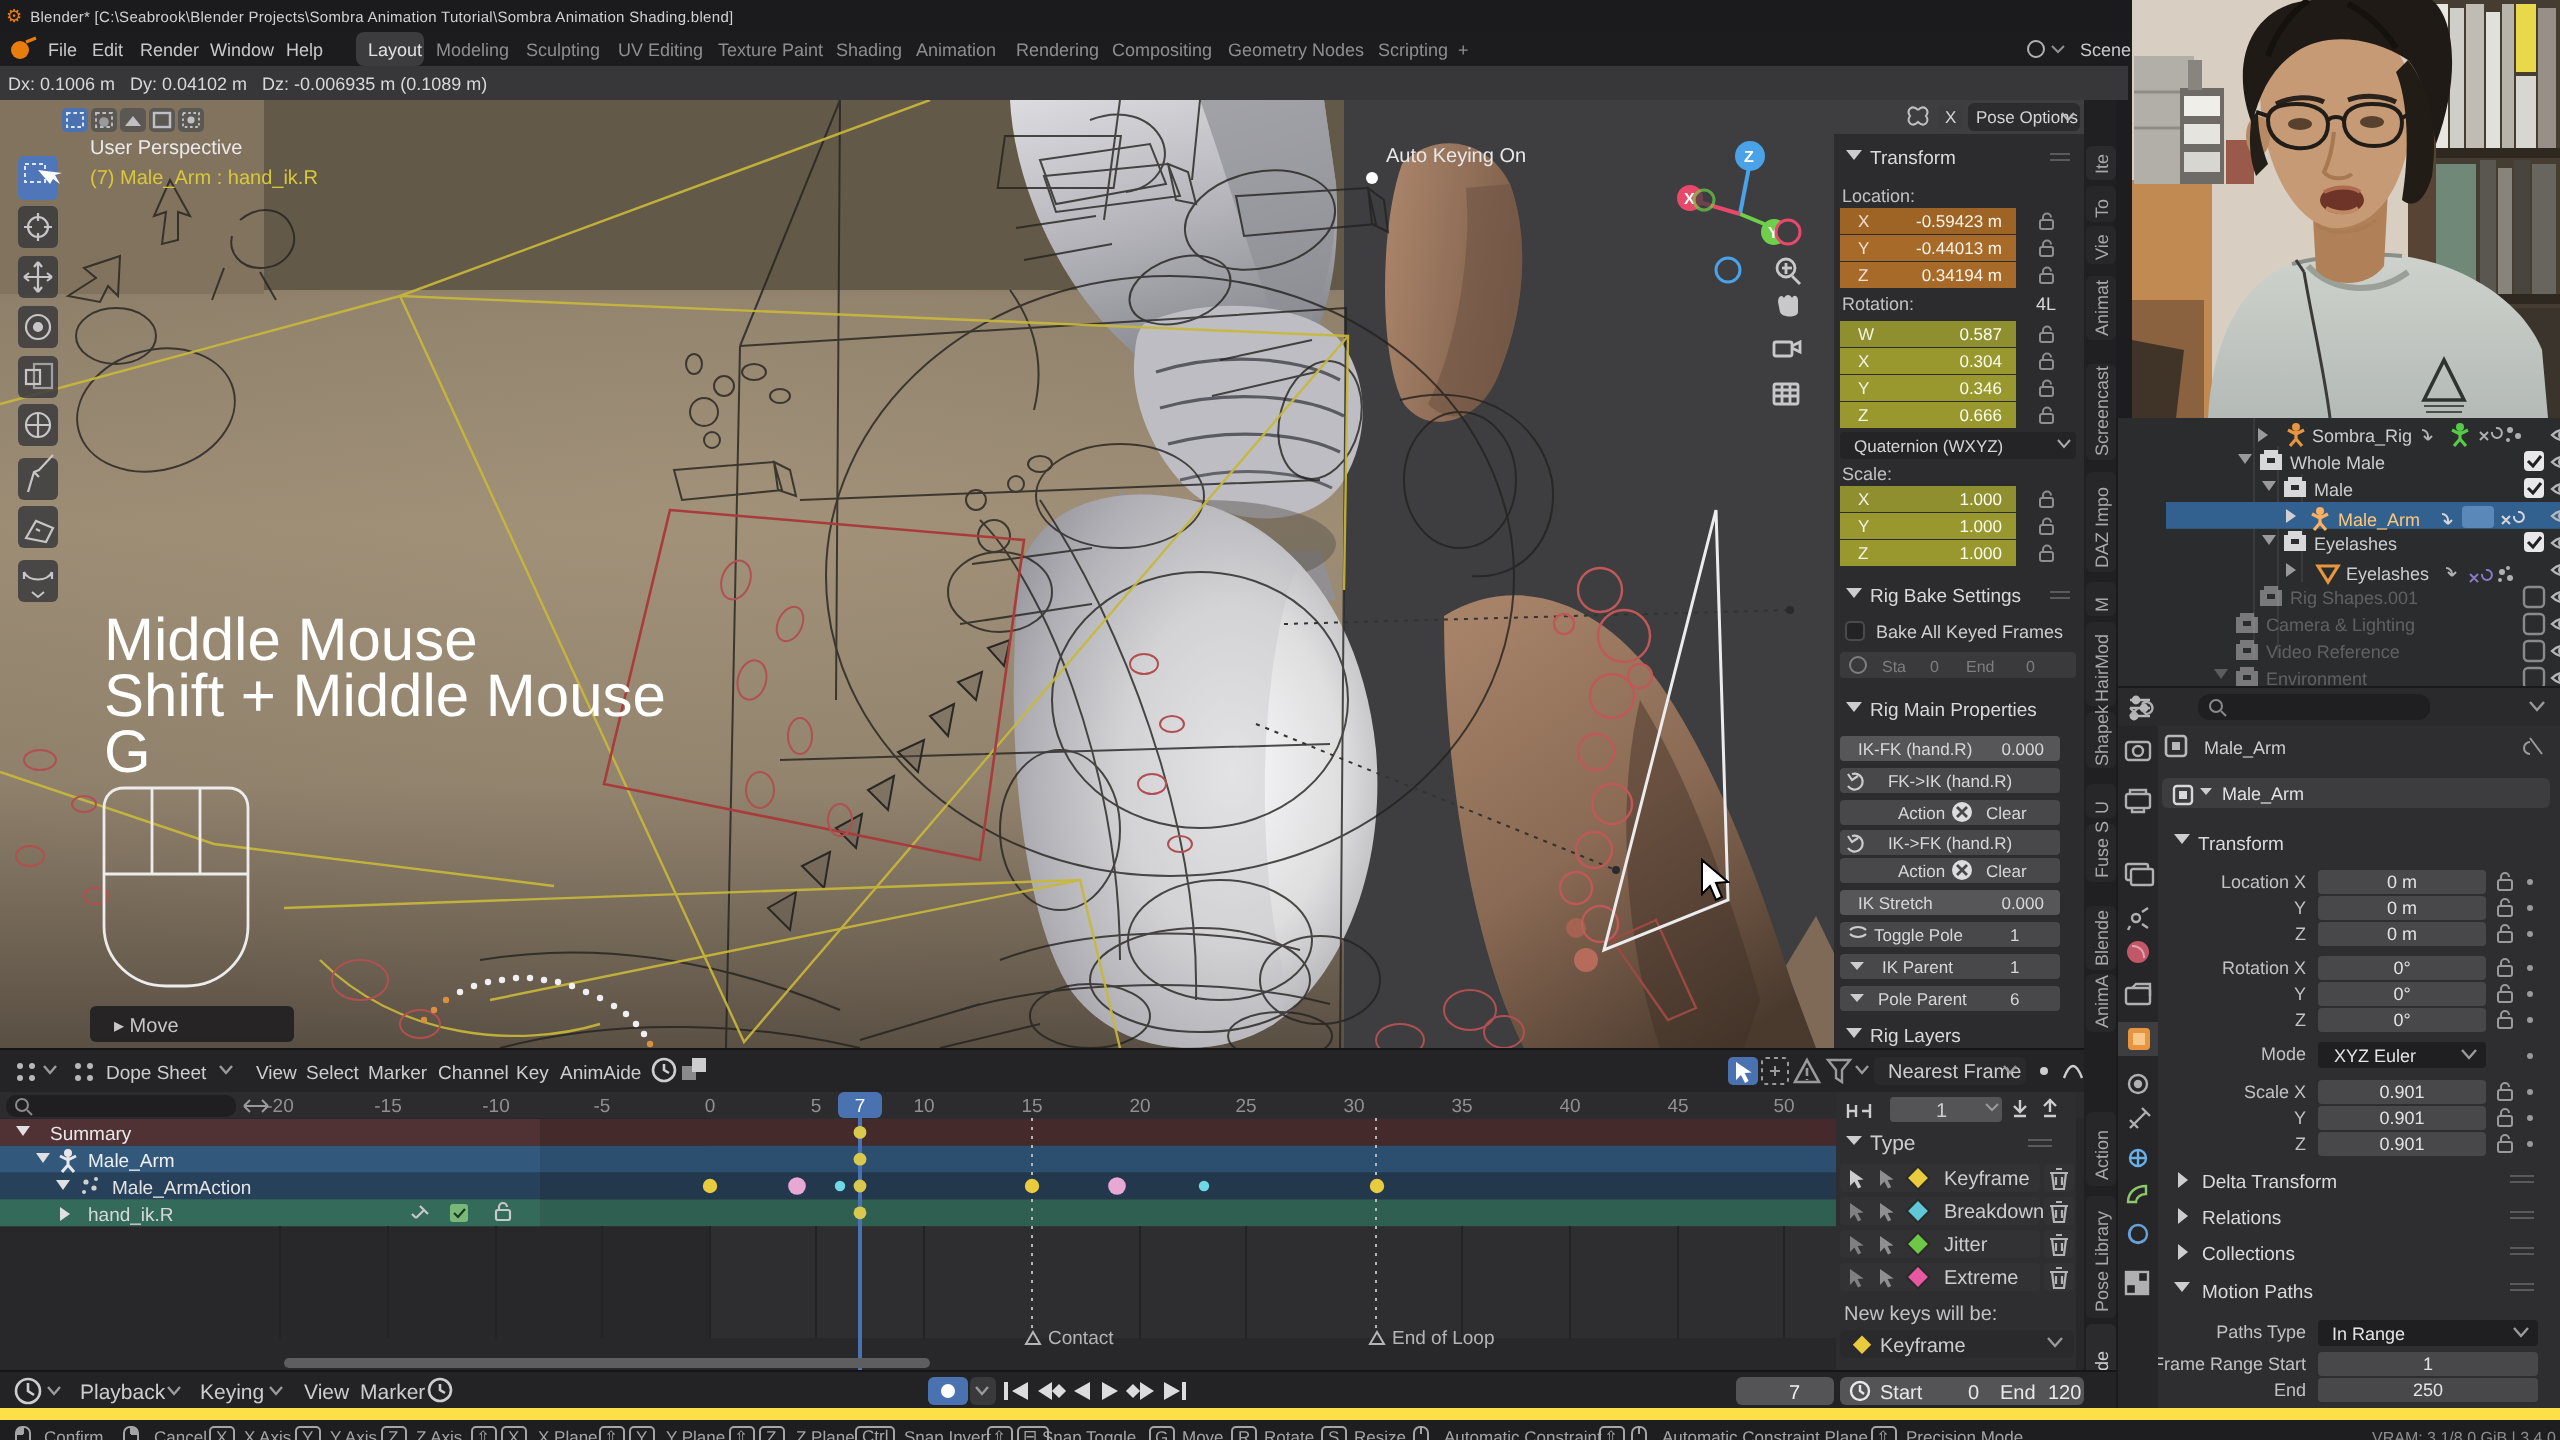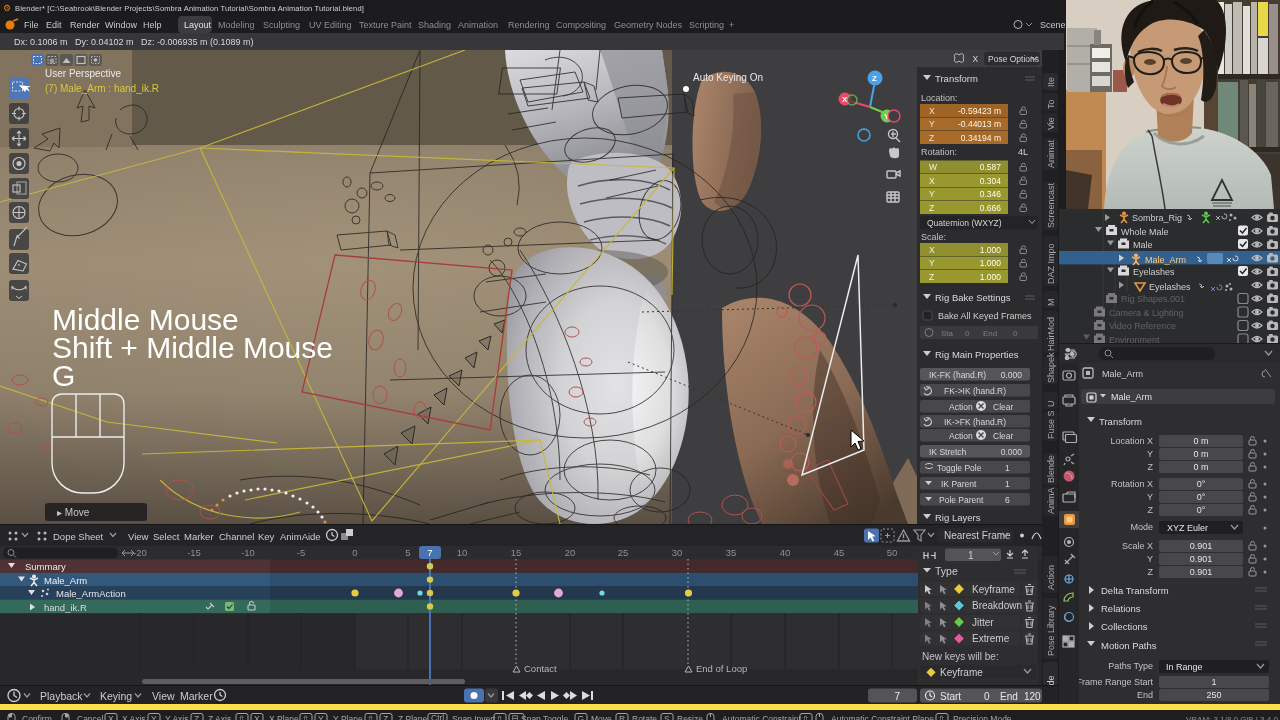--- a/index.html
+++ b/index.html
@@ -6,36 +6,36 @@
   html,body { width:1280px; height:720px; overflow:hidden; background:#000; }
   body { font-family:"Liberation Sans", sans-serif; }
   .abs { position:absolute; }
   #stage { position:relative; width:1280px; height:720px; background:#1d1d1f; overflow:hidden; }
   .row { display:flex; align-items:center; }
   
   #titlebar { left:0; top:0; width:1280px; height:16px; background:#1b1b1d; }
   #menubar  { left:0; top:16px; width:1076px; height:17px; background:#1c1c1e; }
   #infobar  { left:0; top:33px; width:1064px; height:17px; background:#37373a; }
   
-  #outliner { left:1058px; top:209px; width:196px; height:134px; background:#2b2c2e; border-left:1px solid #1a1a1c; }
+  #outliner { left:1058px; top:209px; width:196px; height:134px; background:#2b2c2e; border-left:1px solid #1a1a1c;padding-left:24px; }
   #props    { left:1058px; top:343px; width:222px; height:361px; background:#2e2e30; border-top:1px solid #1a1a1c; border-left:1px solid #1a1a1c; }
   
   #dope     { left:0; top:524px; width:1042px; height:161px; background:#2a2a2c; overflow:hidden; border-top:1px solid #151517; }
   #playbar  { left:0; top:685px; width:1058px; height:19px; background:#232325; border-top:1px solid #151517;text-align:center; }
   #statusbar{ left:0; top:704px; width:1280px; height:16px; background:#1e1e20; border-top:6px solid #fde047; }
   #tabstrip { left:1042px; top:50px; width:16px; height:654px; background:#202022; }
 </style>
 </head>
 <body>
 <div id="stage">
 
   <div class="abs" id="titlebar">
     <div class="row" style="height:16px; padding-left:3px;">
       <span style="color:#e87d0d; font-size:9px;">⚙</span>
-      <span style="color:#d2d2d4; font-size:7.5px; margin-left:4px; letter-spacing:0.15px;">Blender* [C:\Seabrook\Blender Projects\Sombra Animation Tutorial\Sombra Animation Tutorial.blend]</span>
+      <span style="color:#d2d2d4; font-size:7.5px; margin-left:4px; letter-spacing:0.15px;">Blender* [C:\Seabrook\Blender Projects\Sombra Animation Tutorial\Sombra Animation Shading.blend]</span>
     </div>
   </div>
 
   <div class="abs" id="menubar">
     <svg width="1280" height="17" style="position:absolute; left:0; top:0;">
       <g fill="none" stroke="#e87d0d" stroke-width="1.6">
         <circle cx="10" cy="9" r="4.5" fill="#e87d0d" stroke="none"></circle>
         <path d="M13,5 L18,3" stroke="#e87d0d"></path>
       </g>
       <rect x="178" y="0" width="34" height="17" rx="4" fill="#3c3c3e"></rect>
@@ -60,21 +60,21 @@
         <text x="689" y="12">Scripting</text>
         <text x="729" y="12">+</text>
         <text x="1040" y="12" fill="#c9c9cb">Scene</text>
       </g>
       <circle cx="1018" cy="8.5" r="4" fill="none" stroke="#b0b0b2" stroke-width="1"></circle>
       <path d="M1026,7 l3,3 l3,-3" stroke="#909092" fill="none"></path>
     </svg>
   </div>
 
   <div class="abs" id="infobar">
-    <div class="row" style="height:17px; padding-left:14px;">
+    <div class="row" style="height:17px; padding-left:4px;">
       <span style="color:#d8d8da; font-size:9px;">Dx: 0.1006 m&nbsp;&nbsp;&nbsp;Dy: 0.04102 m&nbsp;&nbsp;&nbsp;Dz: -0.006935 m (0.1089 m)</span>
     </div>
   </div>
 
   <div class="abs" id="viewport" style="left:0; top:50px; width:1042px; height:474px; background:#3e3e40;">
   <svg width="1042" height="474" viewBox="0 0 1042 474">
     <defs>
       <linearGradient id="tanbg" x1="0" y1="0" x2="0" y2="1">
         <stop offset="0" stop-color="#5e5445"></stop>
         <stop offset="0.12" stop-color="#685d4c"></stop>

